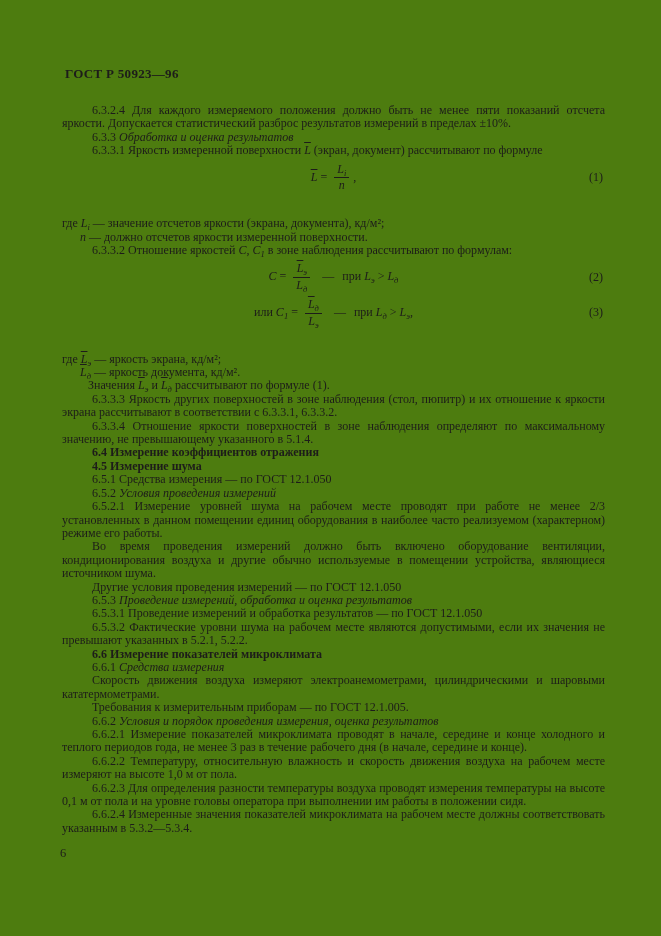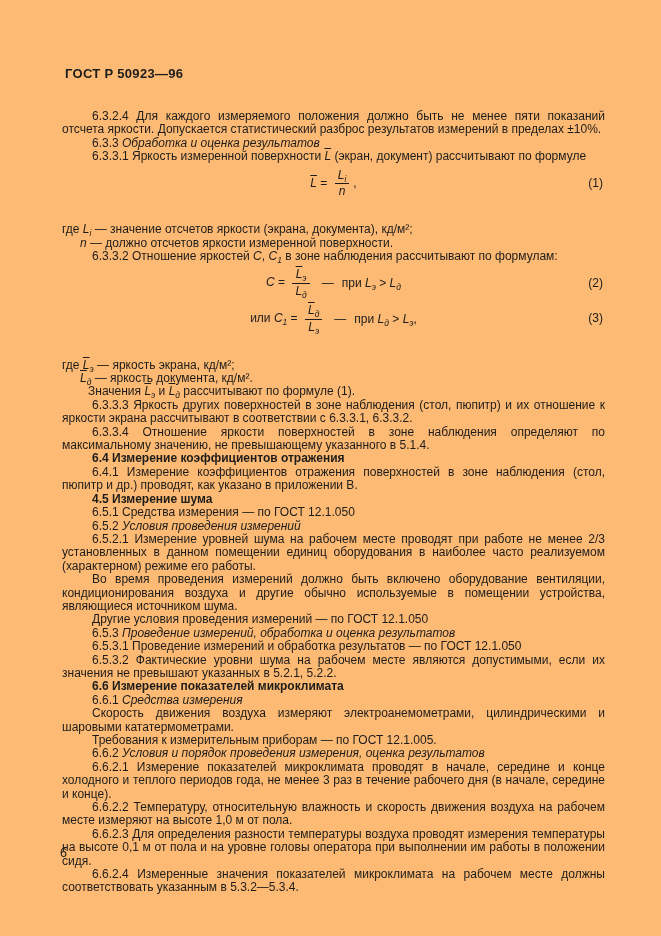--- a/index.html
+++ b/index.html
@@ -1,29 +1,29 @@
 <!DOCTYPE html>
 <html><head>
 <meta charset="utf-8">
 <style>
   html,body{margin:0;padding:0;}
   .page{
     position:relative;
     width:661px;height:936px;
-    background:#fdba74;
+    background:#4d7c0f;
     color:#1d1c1a;
-    font-family:Liberation Sans, sans-serif;
+    font-family:Liberation Serif, serif;
     overflow:hidden;
   }
   .hdr{
     position:absolute;left:65px;top:66px;
     font-size:13px;font-weight:bold;letter-spacing:0.3px;
   }
   .body{
-    position:absolute;left:62px;right:56px;top:110px;
+    position:absolute;left:62px;right:56px;top:104px;
     font-size:12px;line-height:13.4px;
   }
   p.para{margin:0;text-align:justify;text-indent:30px;}
   p.noind{text-indent:0;margin-top:24px;}
   p.hang{text-indent:0;padding-left:18px;}
   p.ind26{text-indent:26px;}
   .bold{font-weight:bold;}
   .it{font-style:italic;}
   .mi{font-style:italic;}
   .ov{text-decoration:overline;}
@@ -95,21 +95,20 @@
     </div>
 
     <p class="para noind"><span>где </span><span class="mi ov">L</span><sub>э</sub><span> — яркость экрана, кд/м²;</span></p>
     <p class="para hang"><span class="mi ov">L</span><sub>д</sub><span> — яркость документа, кд/м².</span></p>
     <p class="para ind26"><span>Значения </span><span class="mi ov">L</span><sub>э</sub><span> и </span><span class="mi ov">L</span><sub>д</sub><span> рассчитывают по формуле (1).</span></p>
 
     <p class="para">6.3.3.3 Яркость других поверхностей в зоне наблюдения (стол, пюпитр) и их отношение к яркости экрана рассчитывают в соответствии с 6.3.3.1, 6.3.3.2.</p>
     <p class="para">6.3.3.4 Отношение яркости поверхностей в зоне наблюдения определяют по максимальному значению, не превышающему указанного в 5.1.4.</p>
 
     <p class="para bold">6.4 Измерение коэффициентов отражения</p>
-    <p class="para">6.4.1 Измерение коэффициентов отражения поверхностей в зоне наблюдения (стол, пюпитр и др.) проводят, как указано в приложении В.</p>
 
     <p class="para bold">4.5 Измерение шума</p>
     <p class="para">6.5.1 Средства измерения — по ГОСТ 12.1.050</p>
 
     <p class="para"><span>6.5.2 </span><span class="it">Условия проведения измерений</span></p>
 
     <p class="para">6.5.2.1 Измерение уровней шума на рабочем месте проводят при работе не менее 2/3 установленных в данном помещении единиц оборудования в наиболее часто реализуемом (характерном) режиме его работы.</p>
     <p class="para">Во время проведения измерений должно быть включено оборудование вентиляции, кондиционирования воздуха и другие обычно используемые в помещении устройства, являющиеся источником шума.</p>
     <p class="para">Другие условия проведения измерений — по ГОСТ 12.1.050</p>
 

